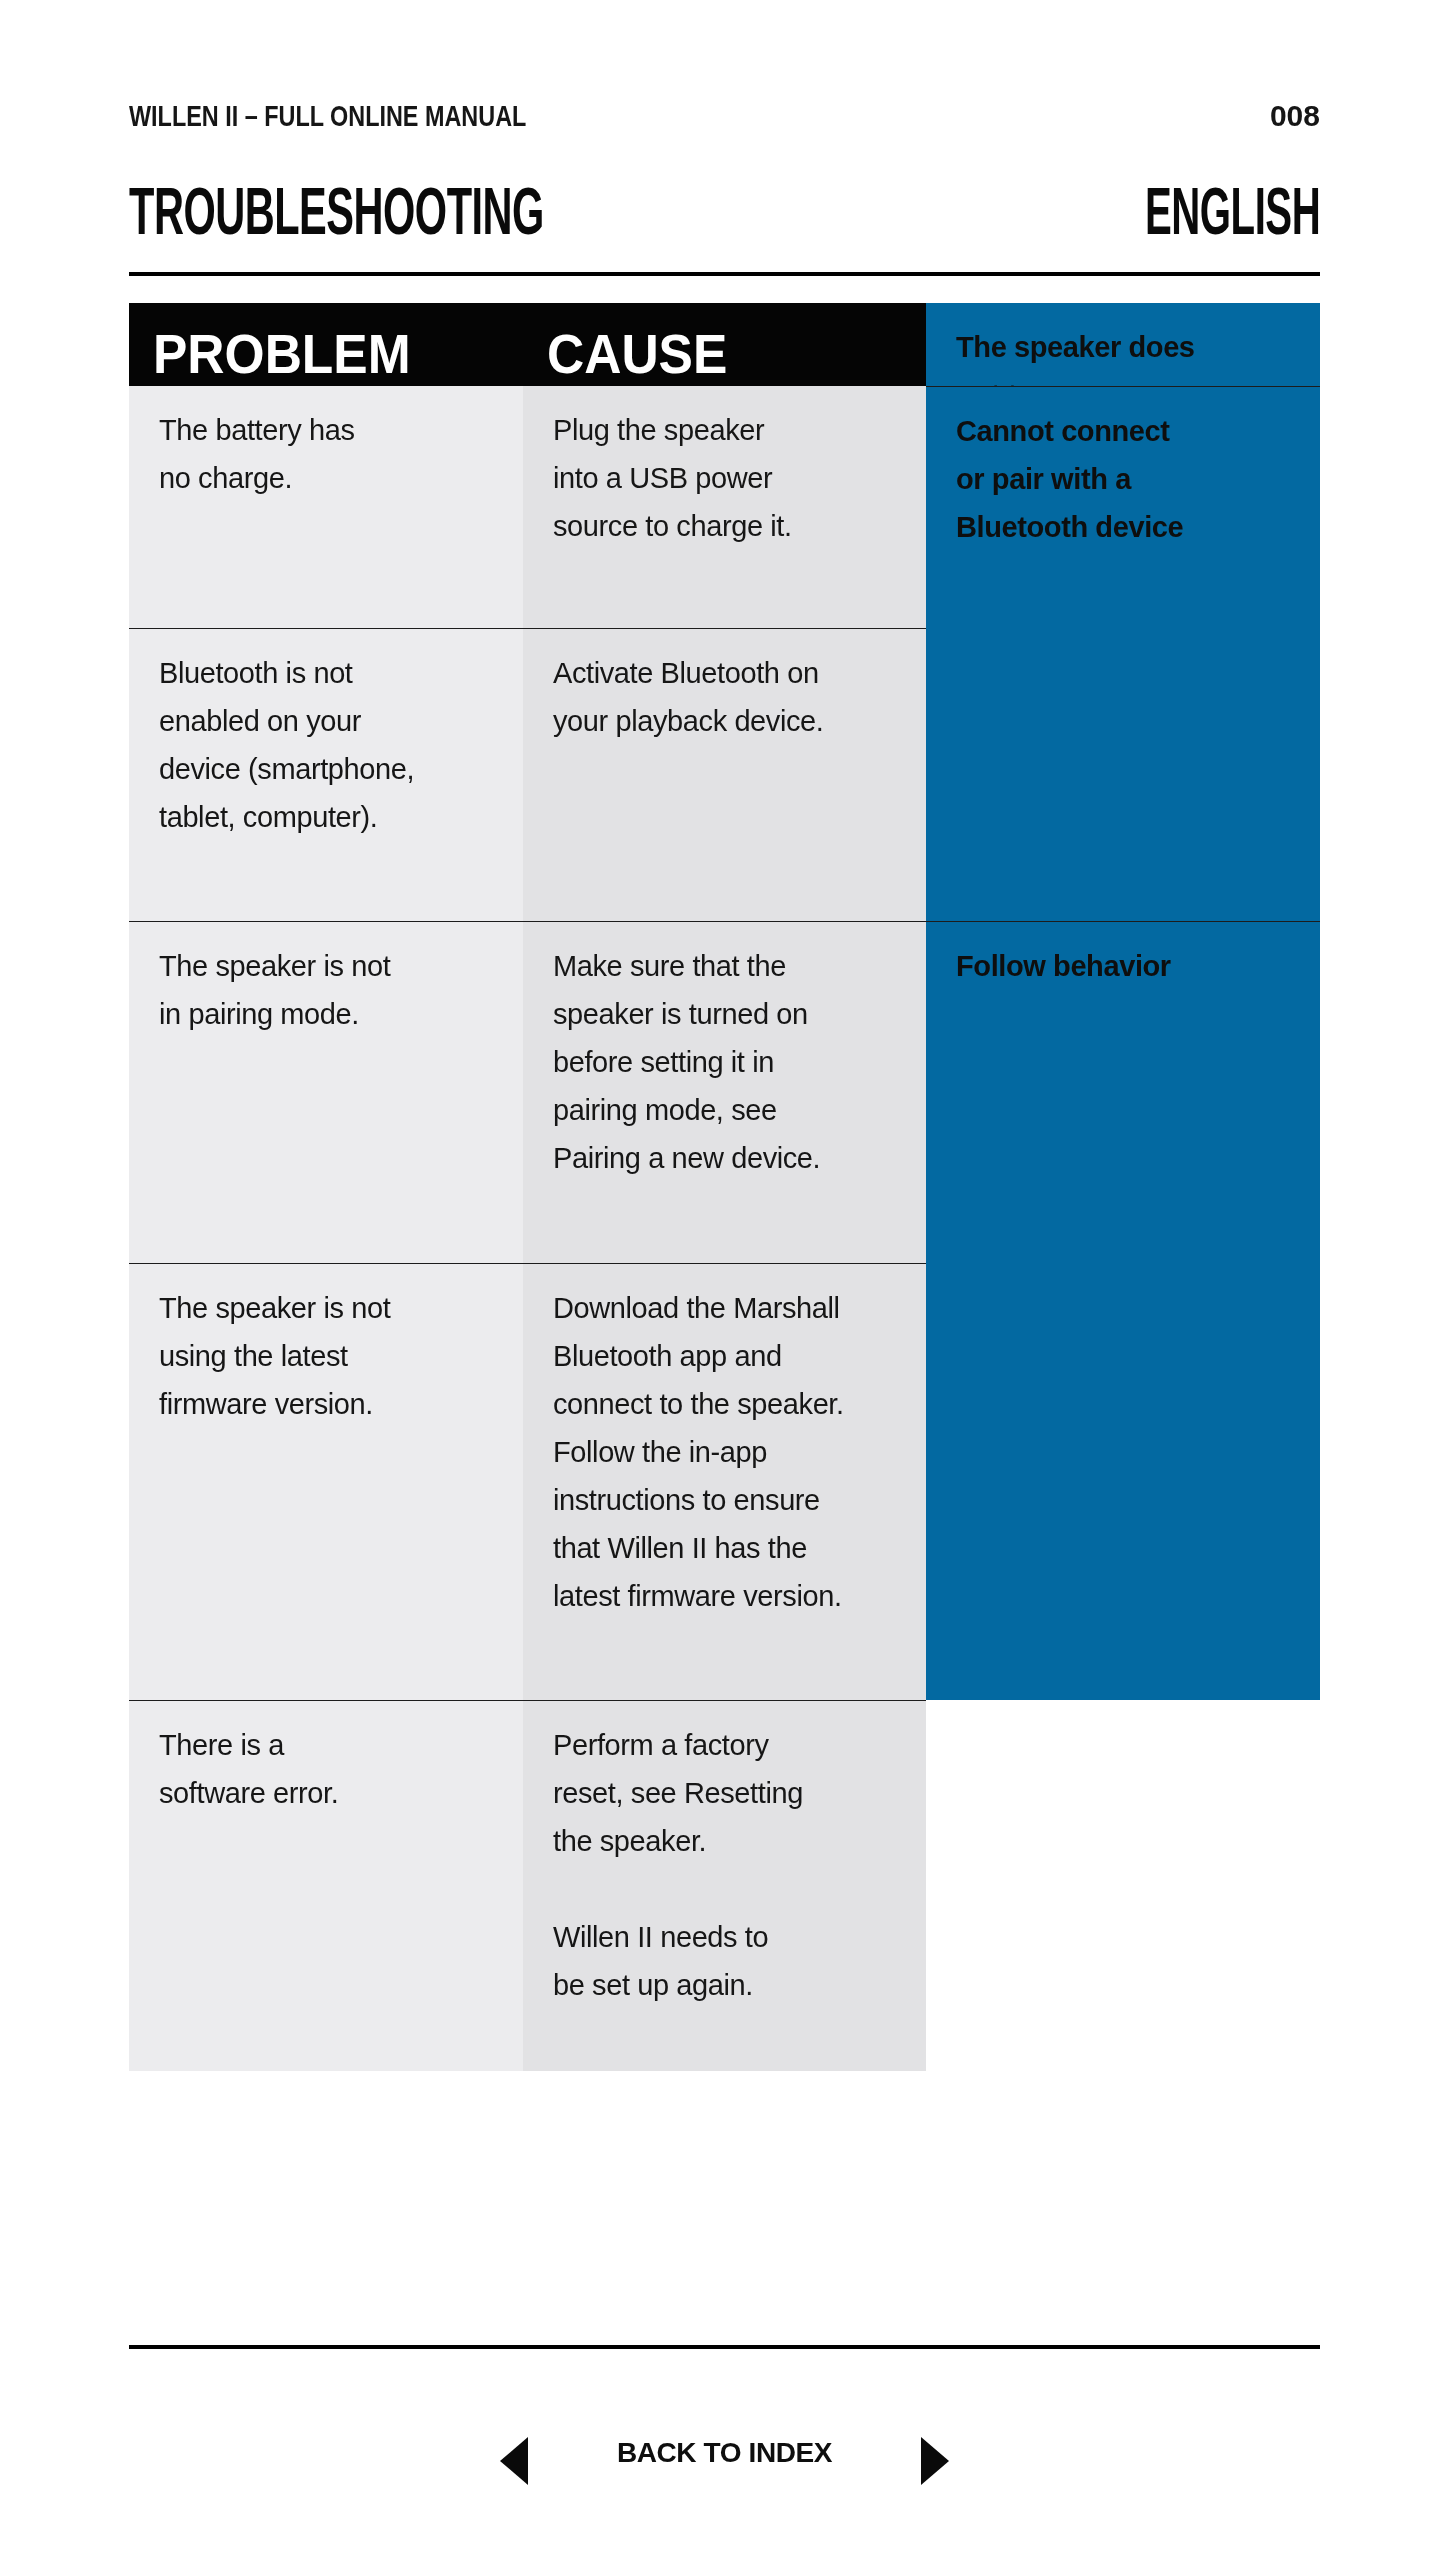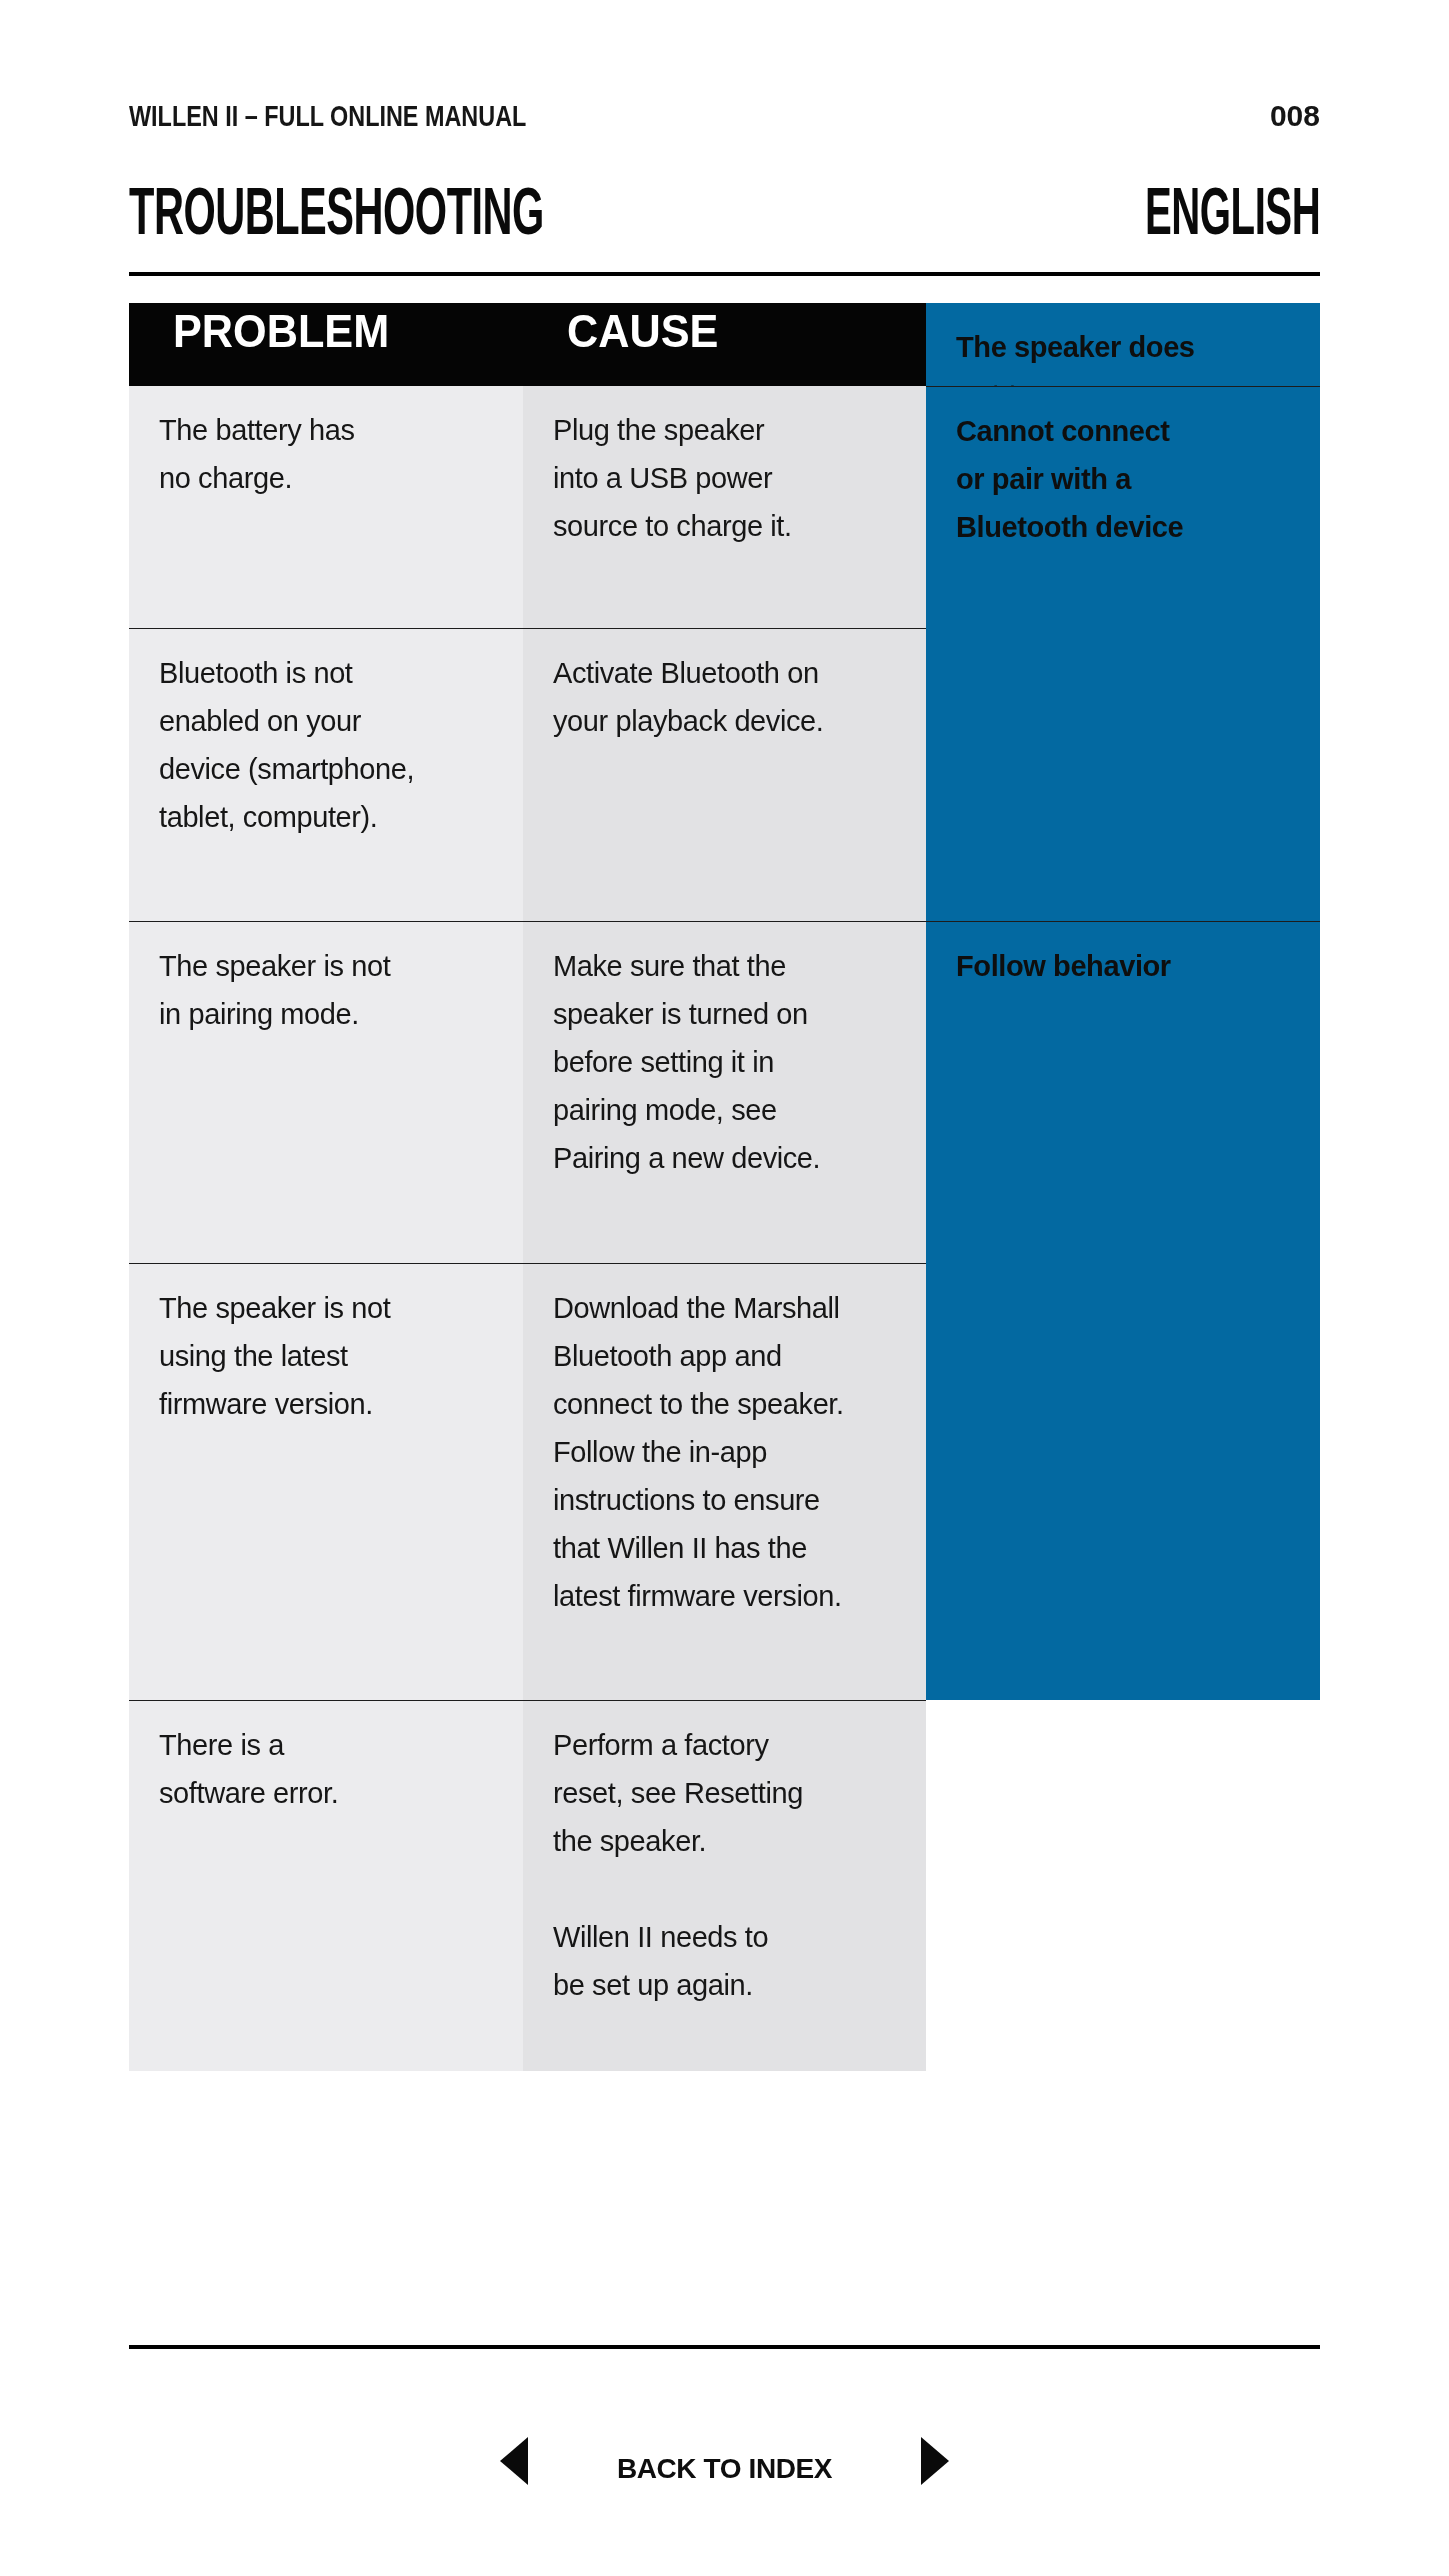--- a/index.html
+++ b/index.html
@@ -36,23 +36,23 @@
 
   
   .ts-table {
     position: absolute; top: 303px; left: 129px;
     display: grid;
     grid-template-columns: 394px 403px 394px;
     grid-template-rows: 83px 242px 293px 342px 437px 371px;
   }
   .th {
     background: #050505; color: #ffffff;
-    display: flex; align-items: flex-start;
-    font-size: 47px; font-weight: bold;
-    padding-left: 44px; letter-spacing: 0;
+    display: flex; align-items: flex-end;
+    font-size: 56px; font-weight: bold;
+    padding-left: 24px; letter-spacing: 0;
   }
   .cond-92 { display: inline-block; transform: scaleX(0.92); transform-origin: 0 50%; }
   .cell {
     padding: 20px 30px 0 30px;
     font-size: 29px; line-height: 48px; letter-spacing: -0.4px;
     white-space: pre-line; color: #161616;
   }
   .col-problem { background: #0369a1; font-weight: bold; color: #0e0e0e; }
   .col-cause   { background: #ececee; }
   .col-action  { background: #e2e2e4; }
@@ -60,21 +60,21 @@
   .group-start { border-top: 1.7px solid #1c1c1c; }
   .sub-start   { border-top: 1.7px solid #1c1c1c; }
 
   
   .footer-rule {
     position: absolute; top: 2345px; left: 129px; right: 129px;
     height: 4.2px; background: #000000;
   }
   .footer-nav {
     position: absolute; top: 2437px; left: 0; width: 1449px;
-    display: flex; justify-content: center; align-items: flex-end; gap: 89px;
+    display: flex; justify-content: center; align-items: flex-start; gap: 89px;
   }
   .nav-arrow { width: 0; height: 0; cursor: pointer; }
   .arrow-left  { border-top: 24px solid transparent; border-bottom: 24px solid transparent; border-right: 28px solid #0a0a0a; }
   .arrow-right { border-top: 24px solid transparent; border-bottom: 24px solid transparent; border-left: 28px solid #0a0a0a; }
   .back-link {
     font-size: 28px; font-weight: bold; letter-spacing: -0.4px;
     color: #0e0e0e; cursor: pointer;
   }
 </style>
 </head>

